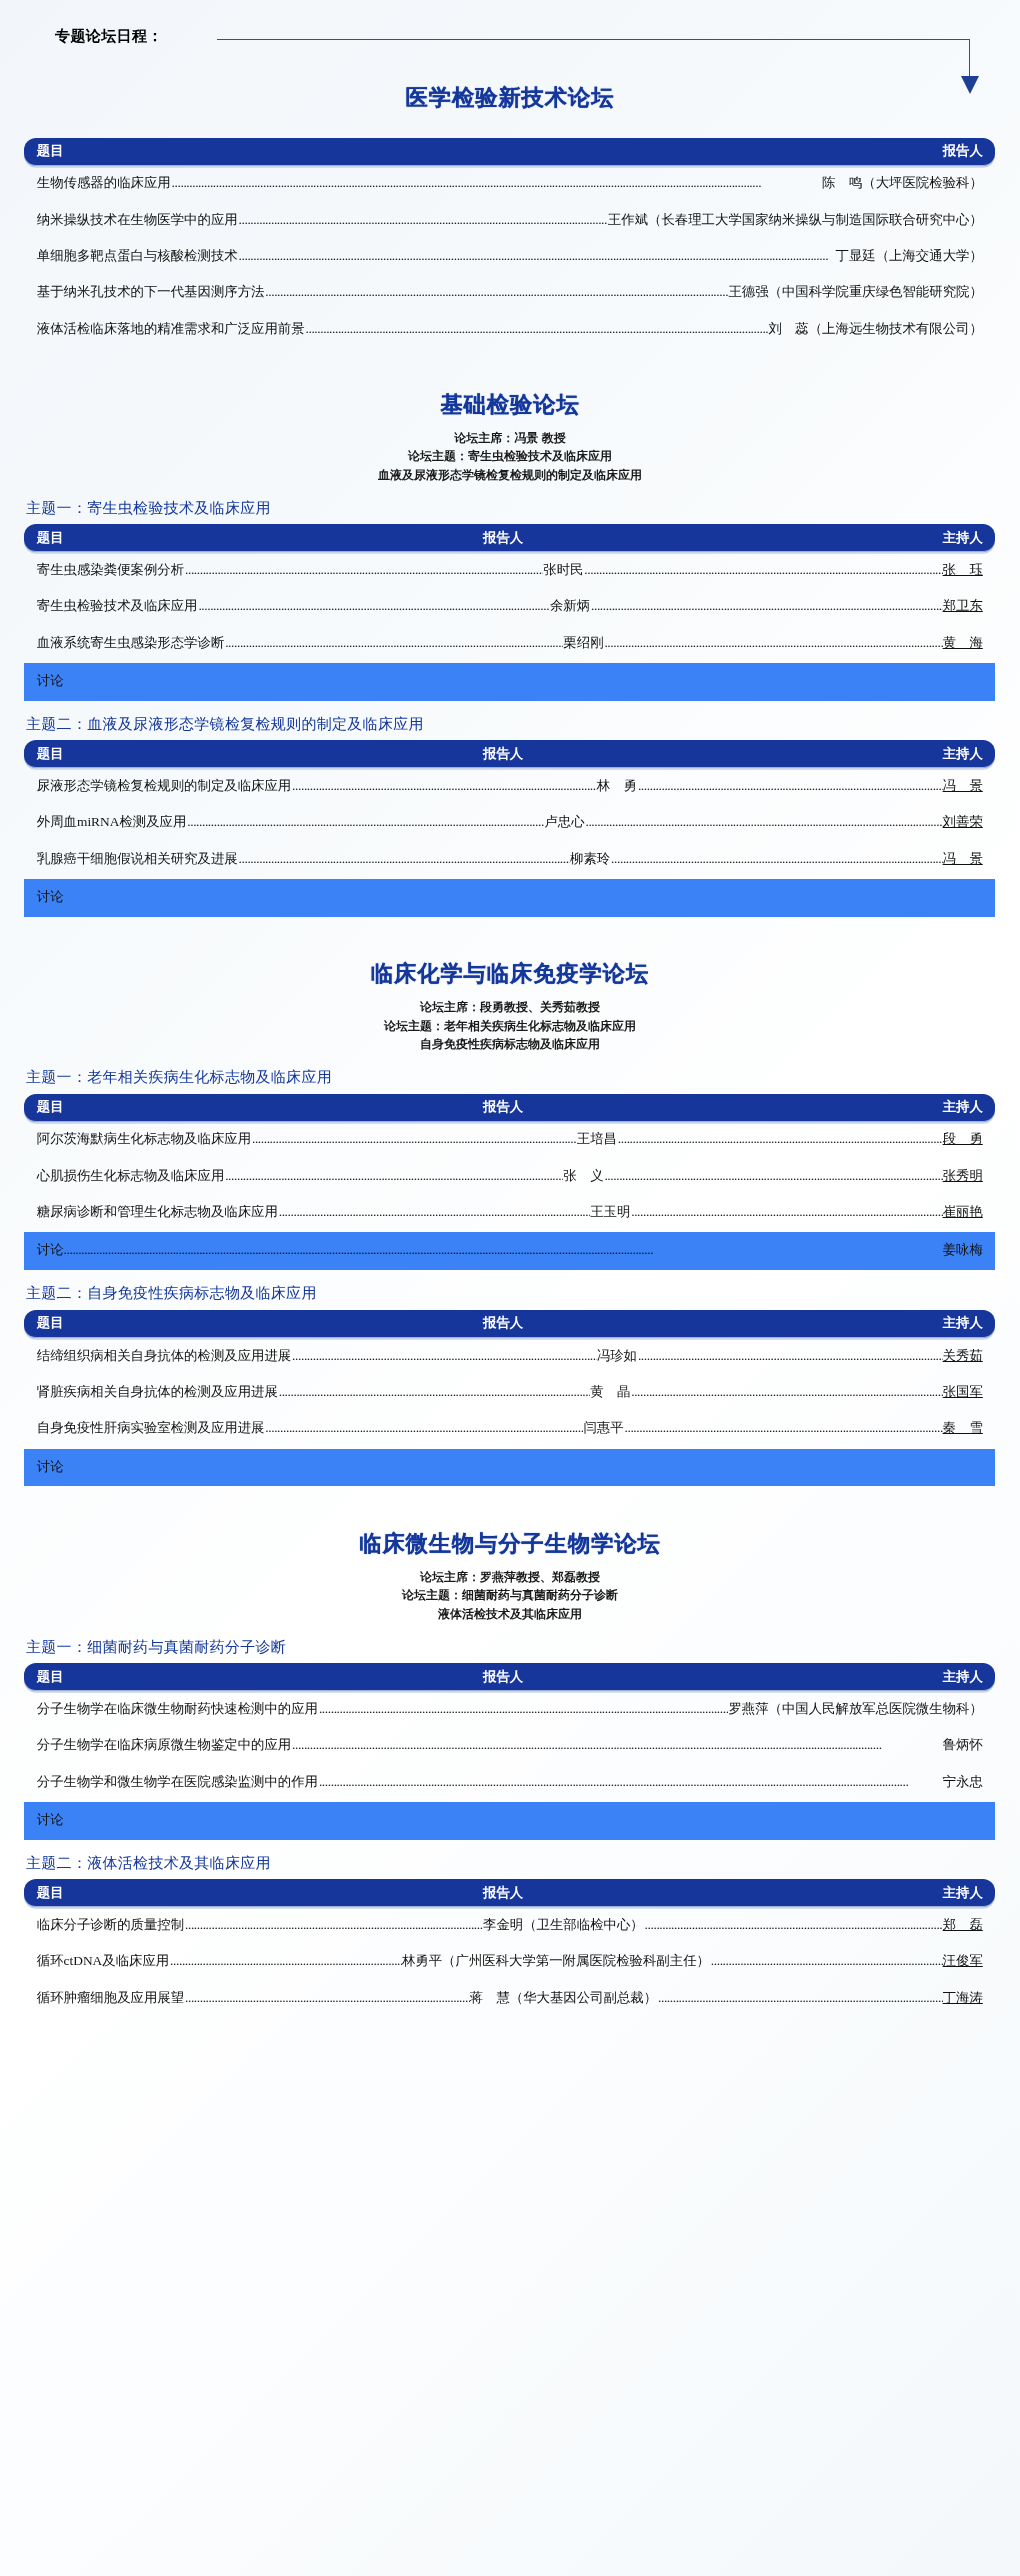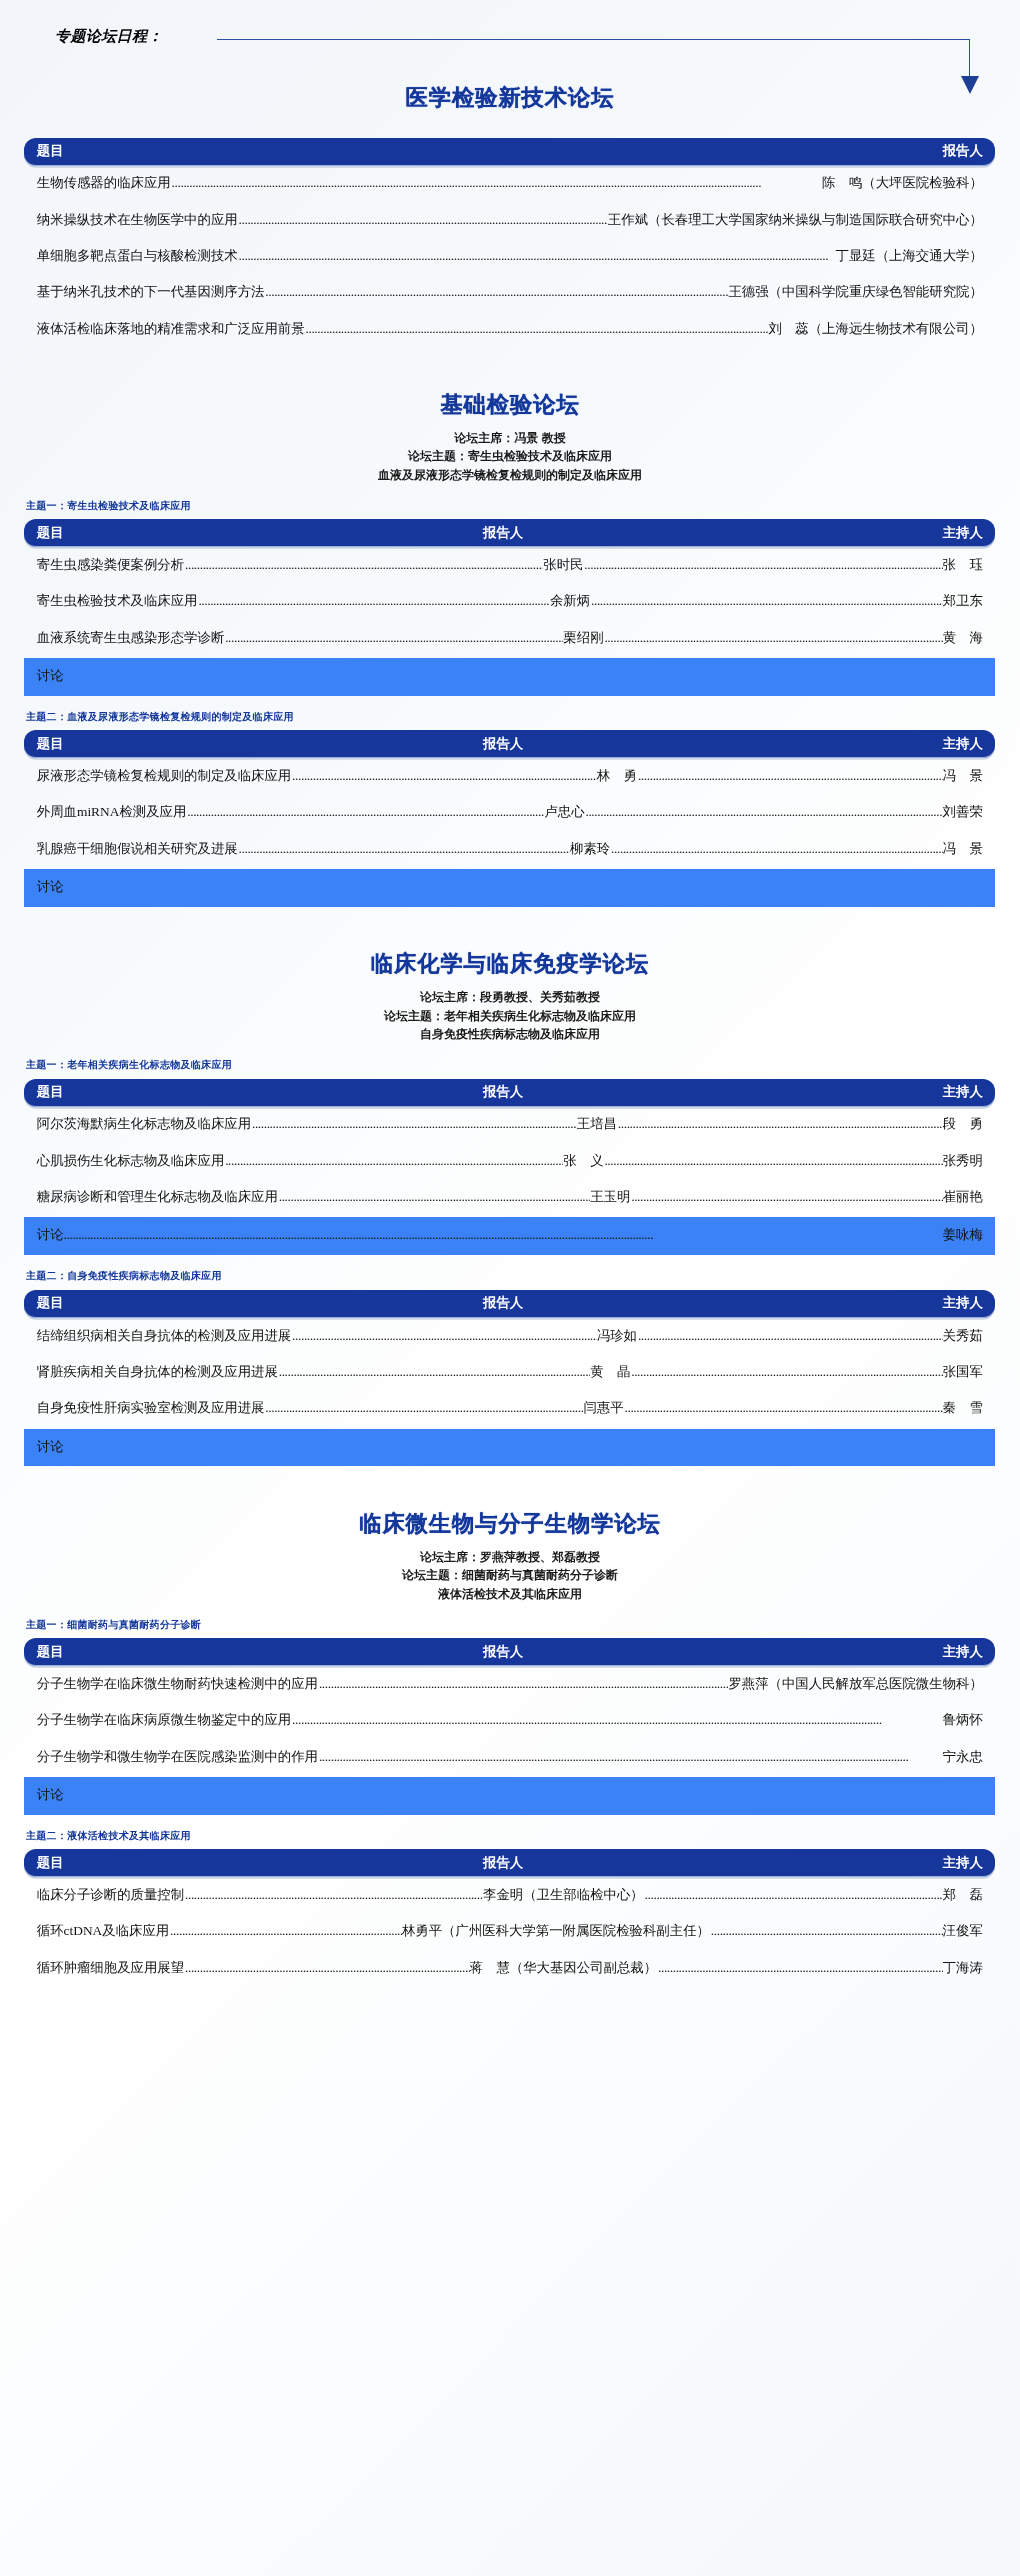--- a/index.html
+++ b/index.html
@@ -10,21 +10,21 @@
     color:#111;
     -webkit-font-smoothing:antialiased;
   }
   .page{width:1020px;min-height:2576px;box-sizing:border-box;padding:0;position:relative;}
 
   
   .top-head{position:relative;height:70px;}
   .top-label{
     position:absolute;left:55px;top:27px;
     font-family:"Liberation Sans","DejaVu Sans",sans-serif;
-    font-weight:bold;font-size:15px;letter-spacing:0.4px;color:#000;font-style:italic;
+    font-weight:bold;font-size:15px;letter-spacing:0.4px;color:#000;
   }
   .elbow{position:absolute;left:217px;top:39px;width:753px;height:0.9px;background:#2a4ea0;}
   .elbow-v{position:absolute;left:969px;top:39px;width:0.9px;height:39px;background:#2a4ea0;}
   .elbow-arrow{
     position:absolute;left:961px;top:76px;width:0;height:0;
     border-left:9.8px solid transparent;border-right:9.8px solid transparent;
     border-top:18px solid #1d3f94;
   }
 
   
@@ -39,21 +39,21 @@
   .forum-sub{
     text-align:center;
     font-family:"Liberation Sans","DejaVu Sans",sans-serif;
     font-weight:bold;font-size:12px;color:#1a1a1a;
     line-height:1.55;
   }
   .forum-sub .ln{display:block;}
 
   
   .topic-label{
-    color:#13379b;font-weight:bold;font-size:10px;
+    color:#13379b;font-weight:normal;font-size:15px;
     margin:14.3px 0 6.3px 16px;letter-spacing:0.3px;
   }
 
   
   .tbl{margin:0 14.3px;border-collapse:collapse;width:calc(100% - 29px);}
   .thead{
     background:#17369b;color:#fff;font-weight:bold;font-size:13.4px;
     display:flex;align-items:center;height:27px;
     border-bottom:1.8px solid #9fb0d4;
     box-shadow:0 1.8px 0 0 #c9d4e8;
@@ -75,21 +75,21 @@
   .row .dots{
     flex:1 1 auto;overflow:hidden;min-width:7.1px;
     font-size:13.4px;letter-spacing:-0.4px;
     color:#1a1a1a;
     padding:0 0.9px;
   }
   .row .dots::after{
     content:"........................................................................................................................................................................................................";
   }
   .row .name{flex:0 0 auto;}
-  .row .host{flex:0 0 auto;}
+  .row .host{flex:0 0 auto;text-decoration:underline;}
 
   .disc{
     background:#3b82f6;
     display:flex;align-items:baseline;
     font-size:13.4px;padding:9px 12.5px 10.7px 12.5px;
     margin-top:1.8px;white-space:nowrap;
   }
   .disc .dots{flex:1 1 auto;overflow:hidden;letter-spacing:-0.4px;}
   .disc .dots::after{
     content:"........................................................................................................................................................................................................";

